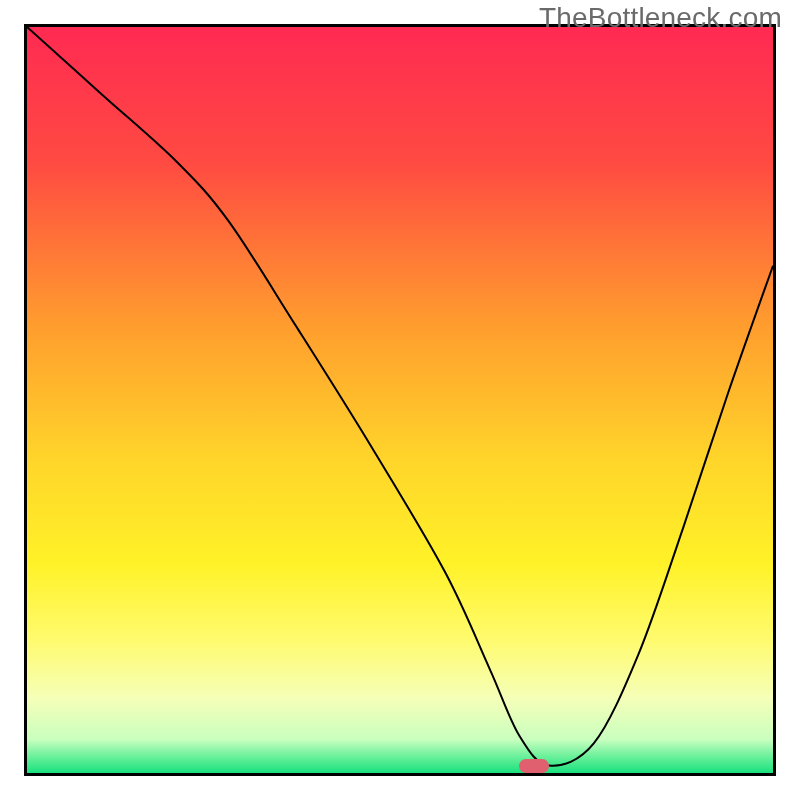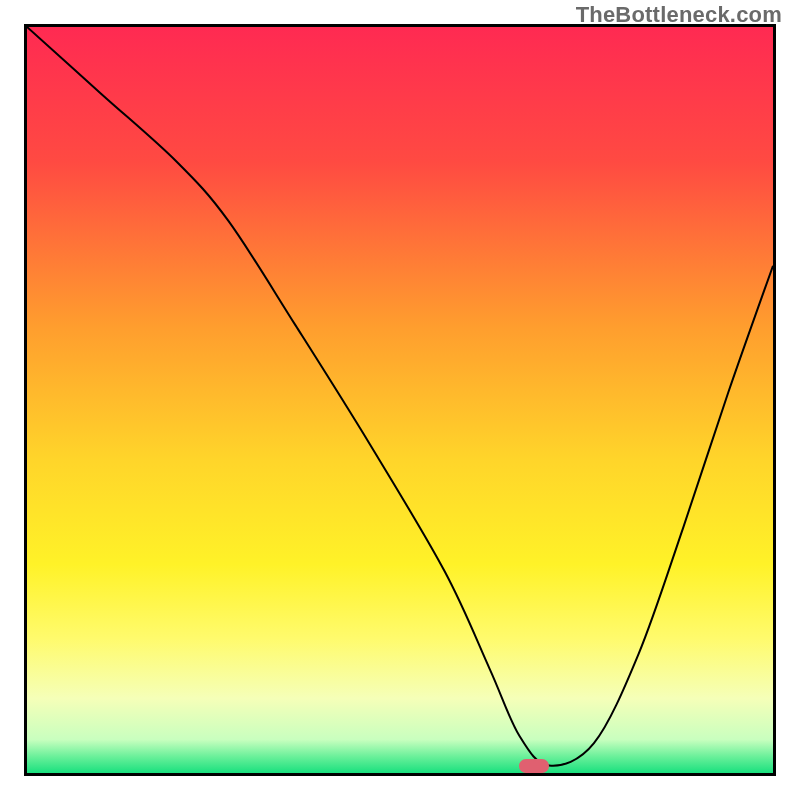--- a/index.html
+++ b/index.html
@@ -7,23 +7,23 @@
     width: 800px;
     height: 800px;
     background: #fff;
     position: relative;
     font-family: Arial, sans-serif;
   }
   .watermark {
     position: absolute;
     top: 2px;
     right: 18px;
-    font-size: 22px;
+    font-size: 28px;
     color: #6a6a6a;
-    font-weight: 700;
+    font-weight: 400;
     letter-spacing: 0.2px;
     z-index: 30;
   }
   .plot {
     position: absolute;
     left: 24px;
     top: 24px;
     width: 752px;
     height: 752px;
     border: 3px solid #000;

